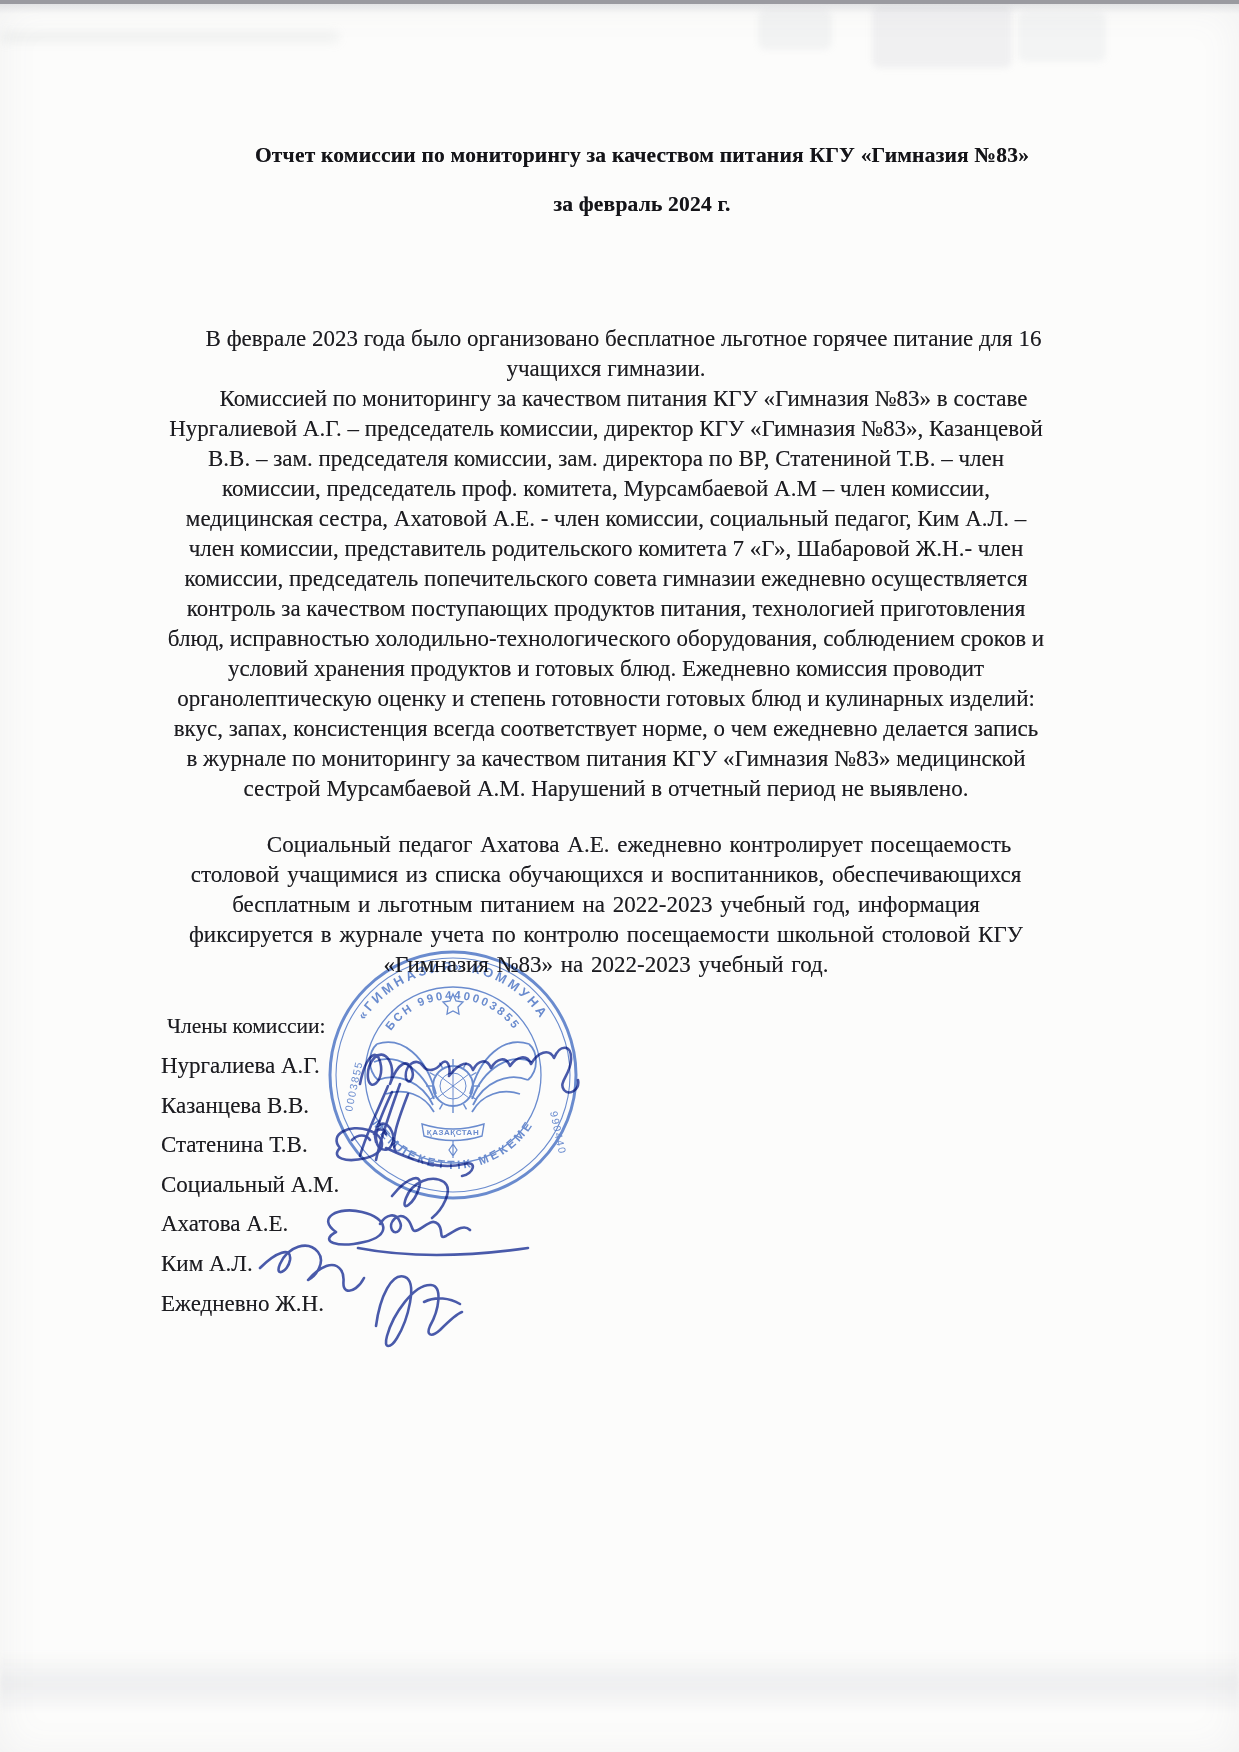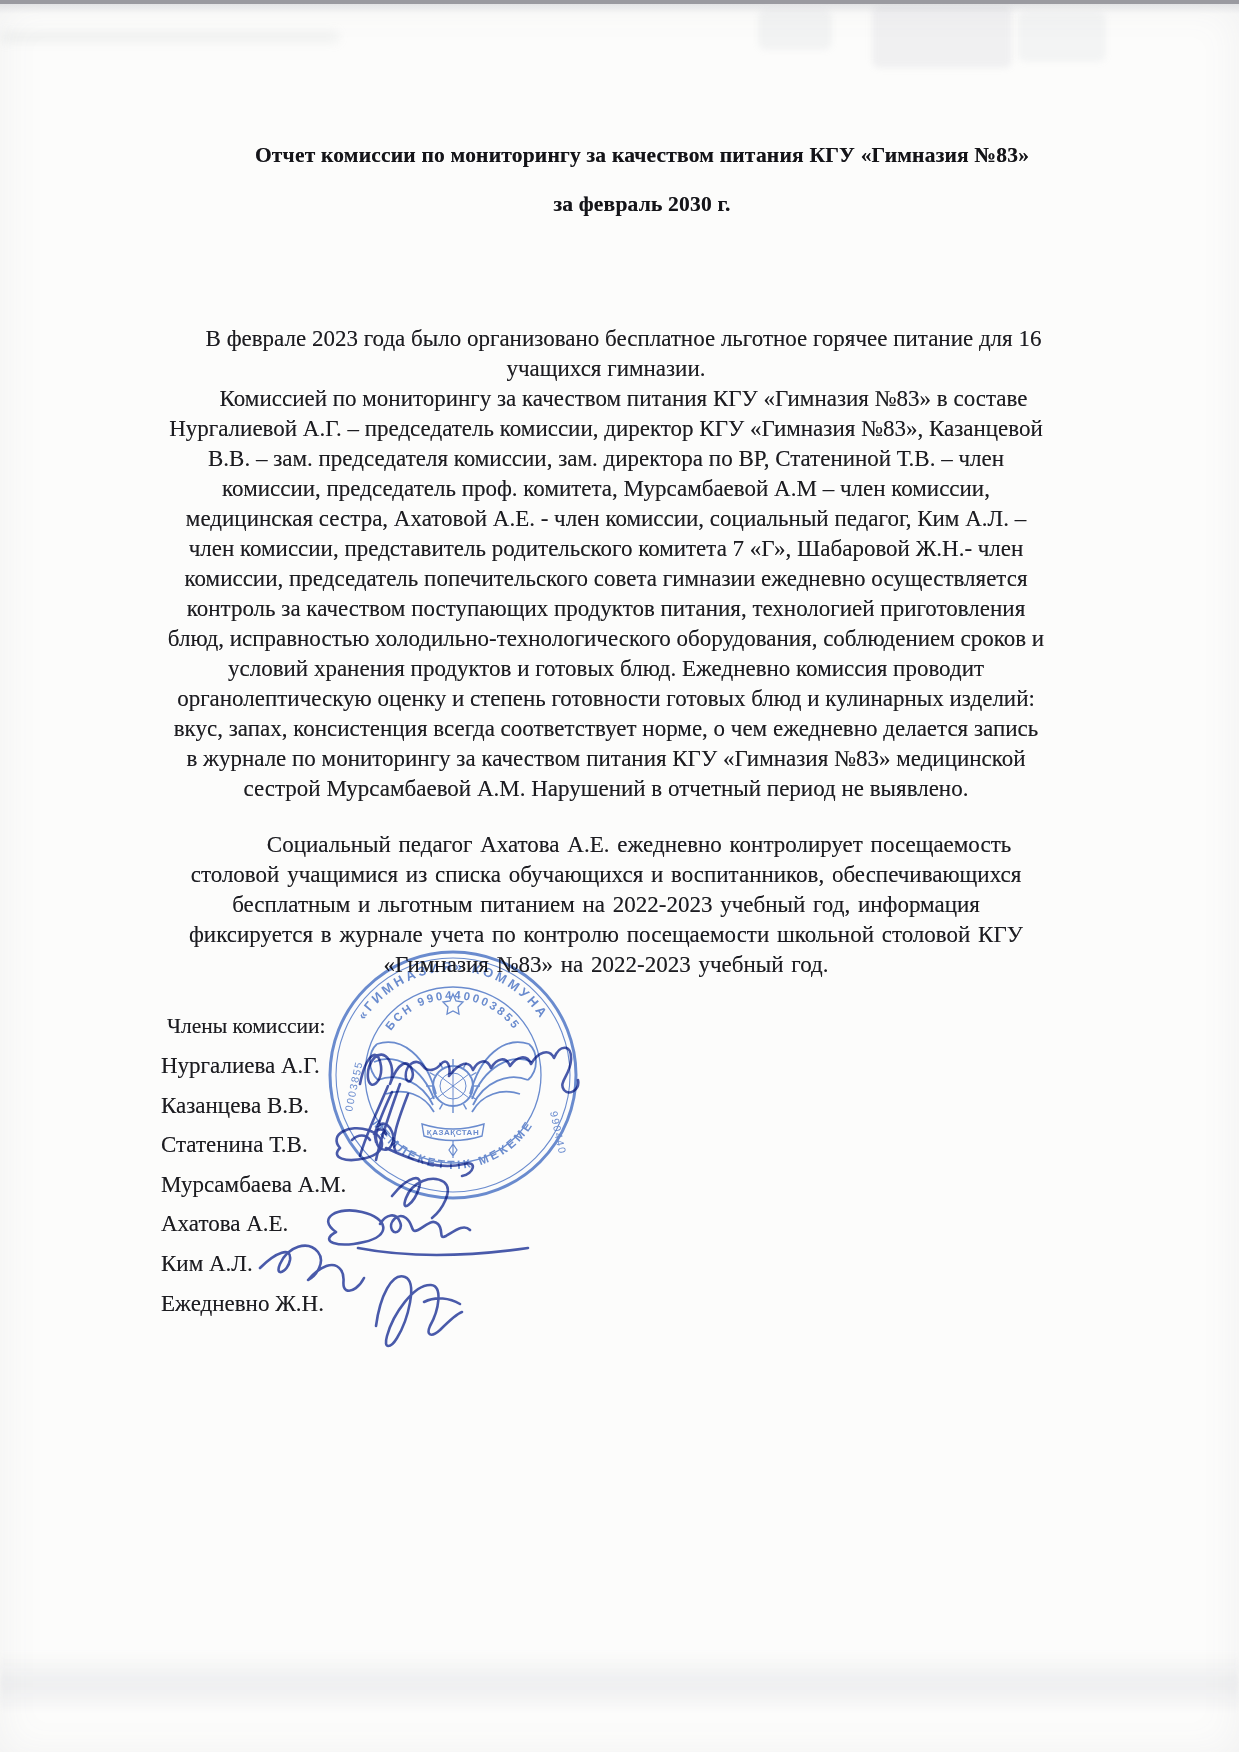--- a/index.html
+++ b/index.html
@@ -68,35 +68,35 @@
 
   <div class="artifact a-top"></div>
   <div class="artifact a1"></div>
   <div class="artifact a2"></div>
   <div class="artifact a3"></div>
   <div class="artifact a4"></div>
   <div class="artifact a-bottom"></div>
 
   <div class="title-wrap">
     <div>Отчет комиссии по мониторингу за качеством питания КГУ «Гимназия №83»</div>
-    <div>за февраль 2030 г.</div>
+    <div>за февраль 2024 г.</div>
   </div>
 
   <div class="body-text">
     <p class="p-indent p-justify">В феврале 2023 года было организовано бесплатное льготное горячее питание для 16 учащихся гимназии.</p>
     <p class="p-indent p-left">Комиссией по мониторингу за качеством питания КГУ «Гимназия №83» в составе Нургалиевой А.Г. – председатель комиссии, директор КГУ «Гимназия №83», Казанцевой В.В. – зам. председателя комиссии, зам. директора по ВР,  Статениной Т.В. – член комиссии, председатель проф. комитета, Мурсамбаевой А.М – член комиссии, медицинская сестра, Ахатовой А.Е. - член комиссии, социальный педагог, Ким А.Л. – член комиссии, представитель родительского комитета 7 «Г», Шабаровой Ж.Н.- член комиссии, председатель попечительского совета гимназии ежедневно осуществляется контроль за качеством поступающих продуктов питания, технологией приготовления блюд, исправностью холодильно-технологического оборудования, соблюдением сроков и условий хранения продуктов и готовых блюд. Ежедневно комиссия проводит органолептическую оценку и степень готовности готовых блюд и кулинарных изделий: вкус, запах, консистенция всегда соответствует норме, о чем ежедневно делается запись в журнале по мониторингу за качеством питания КГУ «Гимназия №83» медицинской сестрой Мурсамбаевой А.М. Нарушений в отчетный период не выявлено.</p>
     <p class="p-social">Социальный педагог Ахатова А.Е.  ежедневно контролирует посещаемость столовой учащимися из списка обучающихся и воспитанников, обеспечивающихся бесплатным и льготным питанием на 2022-2023 учебный год, информация фиксируется в журнале учета по контролю посещаемости школьной столовой КГУ «Гимназия №83» на 2022-2023 учебный год.</p>
   </div>
 
   <div class="members-heading">Члены комиссии:</div>
   <div class="members">
     <div>Нургалиева А.Г.</div>
     <div>Казанцева В.В.</div>
     <div>Статенина Т.В.</div>
-    <div>Мурсамбаева А.М.</div>
+    <div>Социальный А.М.</div>
     <div>Ахатова А.Е.</div>
     <div>Ким А.Л.</div>
     <div>Ежедневно Ж.Н.</div>
   </div>
 
   <svg class="stamp-svg" viewBox="0 0 262 262">
     <g fill="none" stroke="#4a74c8">
       <circle cx="131" cy="131" r="123" stroke-width="3"></circle>
       <circle cx="131" cy="131" r="117" stroke-width="1.1"></circle>
       <circle cx="131" cy="131" r="88" stroke-width="1.3"></circle>

